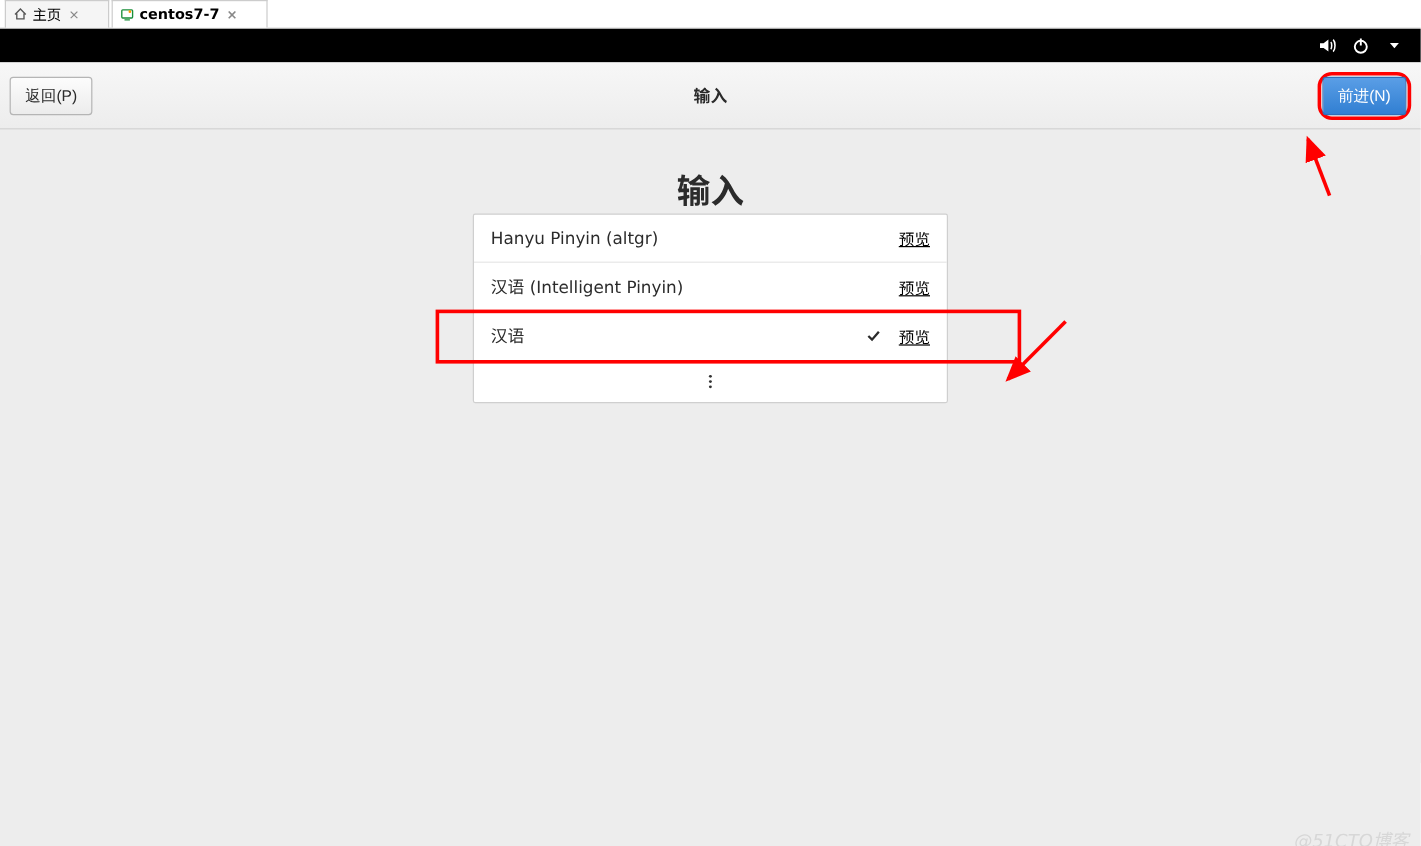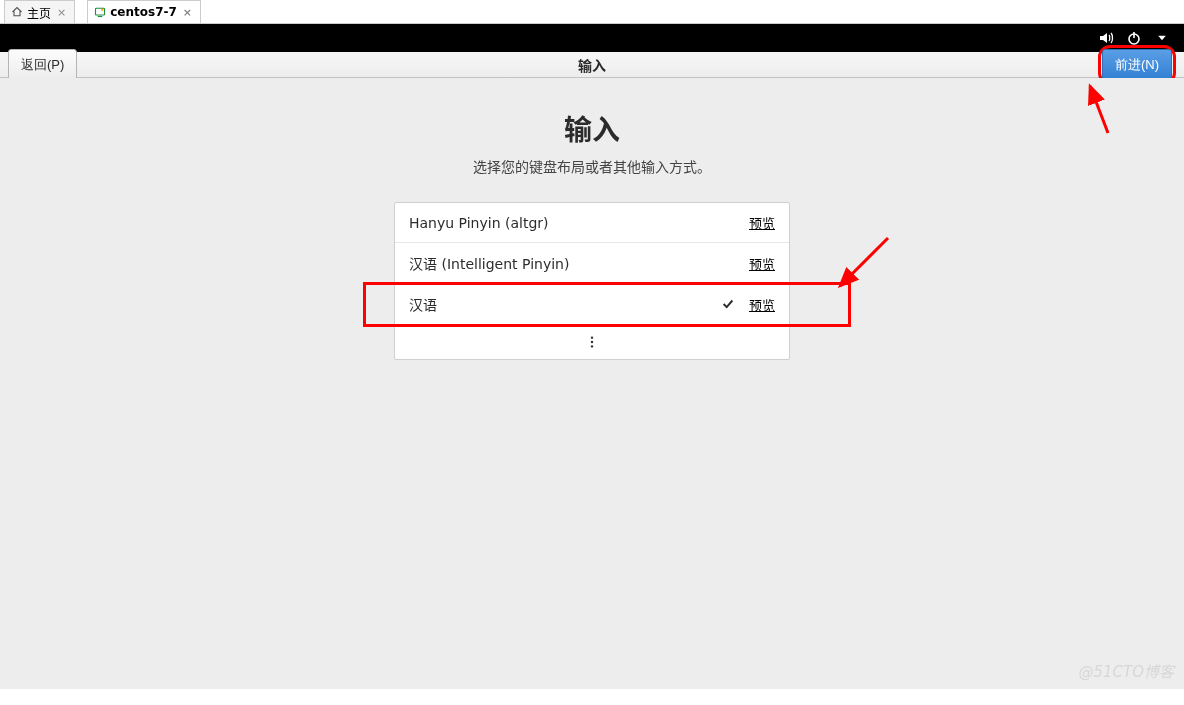--- a/index.html
+++ b/index.html
@@ -17,27 +17,27 @@
       height: 24px;
       background: #fff;
       display: flex;
       align-items: stretch;
       padding-left: 4px;
       border-bottom: 1px solid #ccc;
     }
     .browser-tab {
       display: flex;
       align-items: center;
-      padding: 0 8px 0 6px;
+      padding: 0 24px 0 6px;
       border: 1px solid #ccc;
       border-bottom: none;
       background: #f5f5f5;
       font-size: 12px;
       gap: 4px;
-      margin-right: 12px;
+      margin-right: 2px;
       cursor: pointer;
     }
     .browser-tab .tab-icon { width: 12px; height: 12px; display:flex; align-items:center; justify-content:center;}
     .browser-tab .close-x { font-size: 11px; color: #888; margin-left: 2px;}
     .browser-tab.active { background: #fff; font-weight: bold; }
 
     
     .vm-black-bar {
       background: #000;
       height: 28px;
@@ -45,21 +45,21 @@
       justify-content: flex-end;
       align-items: center;
       padding-right: 14px;
       gap: 12px;
       color: #fff;
     }
     .vm-black-bar .ico { width:16px; height:16px; display:flex; align-items:center; justify-content:center;}
 
     
     .header-bar {
-      height: 26px;
+      height: 56px;
       background: linear-gradient(#f7f7f7, #ededed);
       border-bottom: 1px solid #c3c3c3;
       display: flex;
       align-items: center;
       justify-content: space-between;
       padding: 0 8px;
       position: relative;
     }
     .header-title {
       position: absolute;
@@ -217,21 +217,20 @@
 <div class="header-bar">
   <button class="gnome-btn">返回(P)</button>
   <div class="header-title">输入</div>
   <div class="forward-wrap">
     <button class="gnome-btn primary">前进(N)</button>
   </div>
 </div>
 
 <div class="content-area">
   <div class="content-title">输入</div>
-  <div class="content-subtitle">选择您的键盘布局或者其他输入方式。</div>
 
   <div class="list-box">
     <div class="list-row">
       <div class="row-left">
           <span>Hanyu Pinyin (altgr)</span>
         </div>
       <div class="row-right">
           <span class="preview-link">预览</span>
         </div>
     </div>

